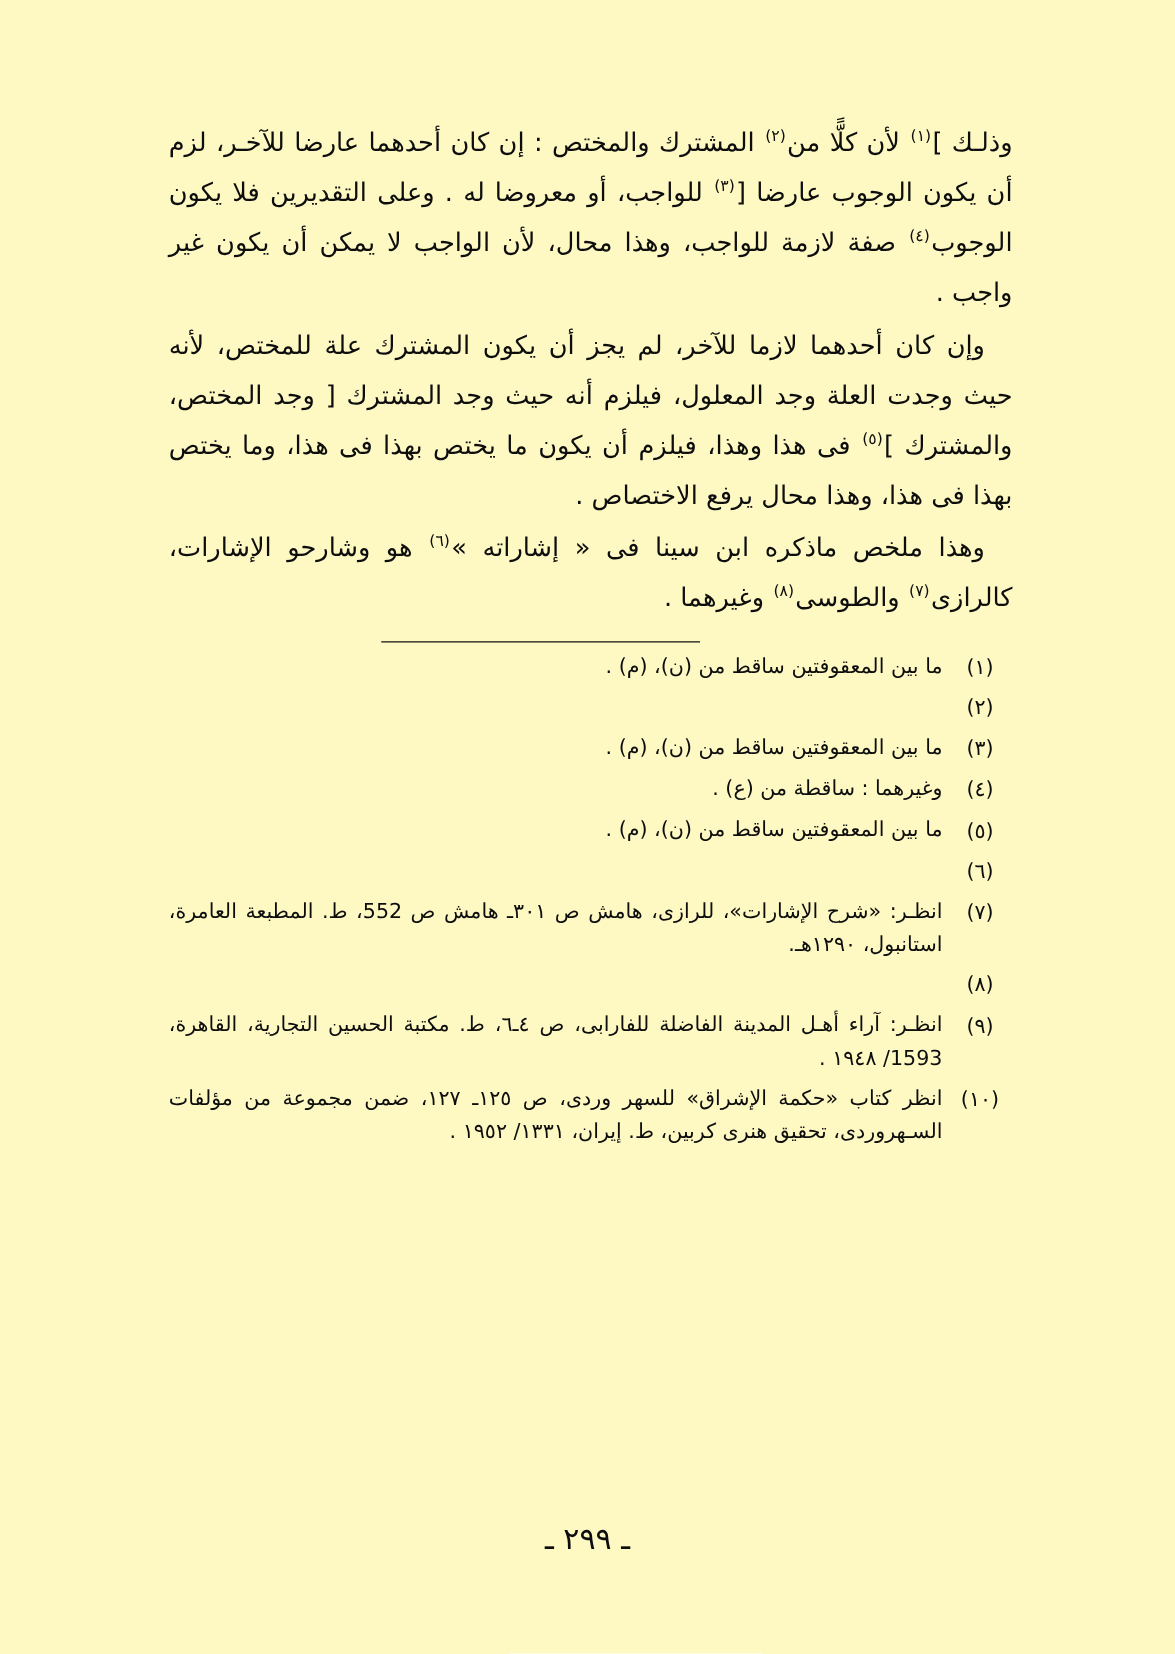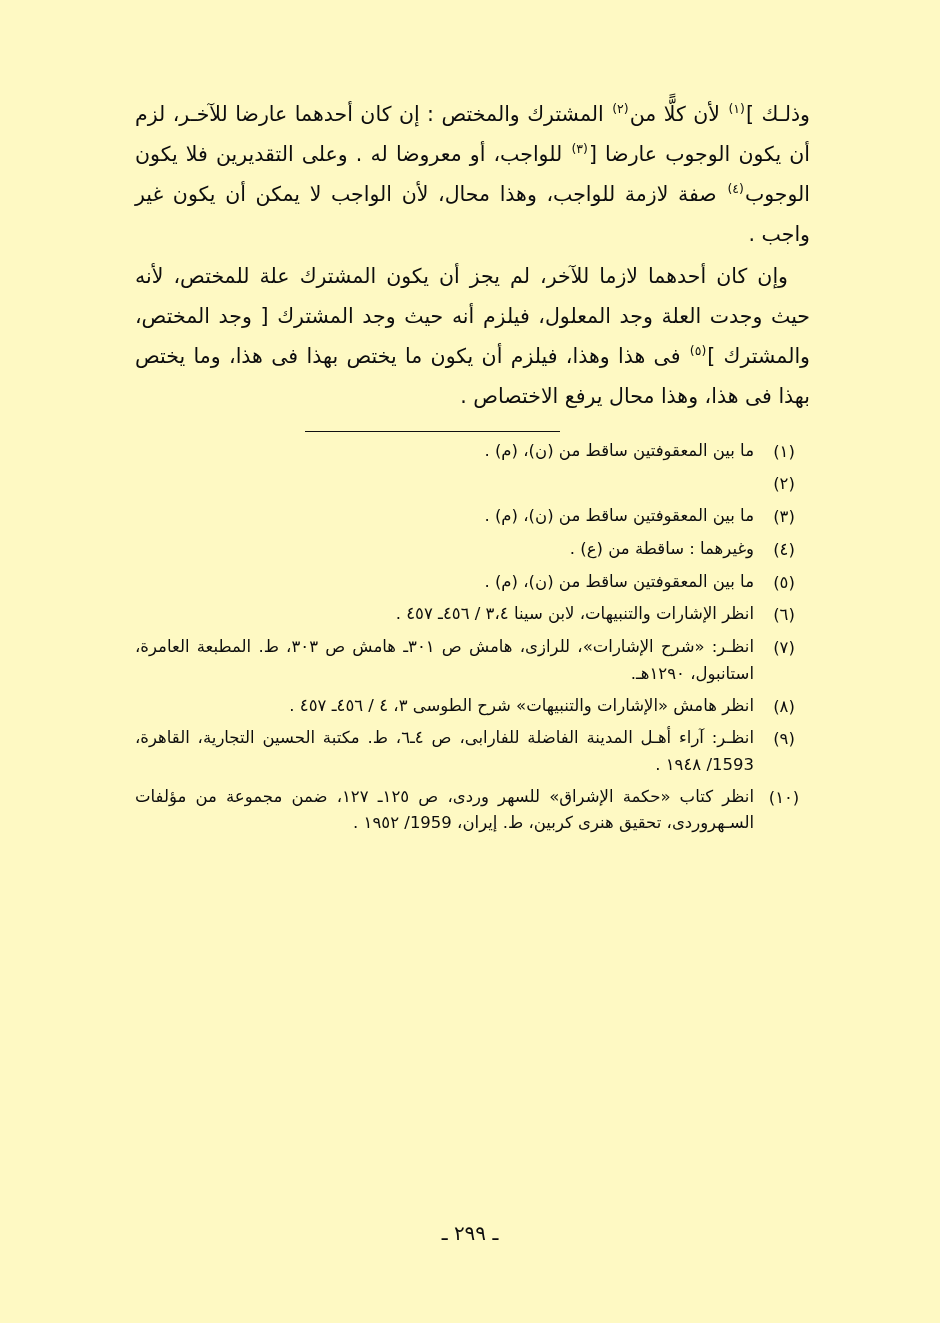--- a/index.html
+++ b/index.html
@@ -76,32 +76,33 @@
   .note.short .note-text {
     text-align: left;
     text-align-last: right;
   }
   .pagenum {
     position: absolute;
     left: 0;
     right: 0;
     bottom: 78px;
     text-align: center;
-    font-size: 20px;
+    font-size: 24px;
     letter-spacing: 1px;
   }
 </style>
 </head>
 <body>
 
 <div class="page">
 
   <div class="body-text">
     <p class="para p1">وذلـك ]<sup class="fn">(١)</sup> لأن كلًّا من<sup class="fn">(٢)</sup> المشترك والمختص : إن كان أحدهما عارضا للآخـر، لزم أن يكون الوجوب عارضا [<sup class="fn">(٣)</sup> للواجب، أو معروضا له . وعلى التقديرين فلا يكون الوجوب<sup class="fn">(٤)</sup> صفة لازمة للواجب، وهذا محال، لأن الواجب لا يمكن أن يكون غير واجب .</p>
     <p class="para">وإن كان أحدهما لازما للآخر، لم يجز أن يكون المشترك علة للمختص، لأنه حيث وجدت العلة وجد المعلول، فيلزم أنه حيث وجد المشترك [ وجد المختص، والمشترك ]<sup class="fn">(٥)</sup> فى هذا وهذا، فيلزم أن يكون ما يختص بهذا فى هذا، وما يختص بهذا فى هذا، وهذا محال يرفع الاختصاص .</p>
+    <p class="para">وهذا ملخص ماذكره ابن سينا فى « إشاراته »<sup class="fn">(٦)</sup> هو وشارحو الإشارات، كالرازى<sup class="fn">(٧)</sup> والطوسى<sup class="fn">(٨)</sup> وغيرهما .</p>
   </div>
 
   <div class="notes-rule"></div>
 
   <div class="notes">
       <div class="note short">
         <div class="note-num">(١)</div>
         <div class="note-text">ما بين المعقوفتين ساقط من (ن)، (م) .</div>
       </div>
       <div class="note short">
@@ -114,35 +115,33 @@
       <div class="note short">
         <div class="note-num">(٤)</div>
         <div class="note-text">وغيرهما : ساقطة من (ع) .</div>
       </div>
       <div class="note short">
         <div class="note-num">(٥)</div>
         <div class="note-text">ما بين المعقوفتين ساقط من (ن)، (م) .</div>
       </div>
       <div class="note short">
         <div class="note-num">(٦)</div>
-        <div class="note-text">انظر الإشارات والتنبيهات، لابن سينا ٣،٤ / ٤٥٦ـ ٤٥٧ .</div>
       </div>
       <div class="note">
         <div class="note-num">(٧)</div>
-        <div class="note-text">انظـر: «شرح الإشارات»، للرازى، هامش ص ٣٠١ـ هامش ص ٣٠٣، ط. المطبعة العامرة، استانبول، ١٢٩٠هـ.</div>
+        <div class="note-text">انظـر: «شرح الإشارات»، للرازى، هامش ص ٣٠١ـ هامش ص 552، ط. المطبعة العامرة، استانبول، ١٢٩٠هـ.</div>
       </div>
       <div class="note short">
         <div class="note-num">(٨)</div>
-        <div class="note-text">انظر هامش «الإشارات والتنبيهات» شرح الطوسى ٣، ٤ / ٤٥٦ـ ٤٥٧ .</div>
       </div>
       <div class="note">
         <div class="note-num">(٩)</div>
         <div class="note-text">انظـر: آراء أهـل المدينة الفاضلة للفارابى، ص ٤ـ٦، ط. مكتبة الحسين التجارية، القاهرة، 1593/ ١٩٤٨ .</div>
       </div>
       <div class="note">
         <div class="note-num">(١٠)</div>
-        <div class="note-text">انظر كتاب «حكمة الإشراق» للسهر وردى، ص ١٢٥ـ ١٢٧، ضمن مجموعة من مؤلفات السـهروردى، تحقيق هنرى كربين، ط. إيران، 1959/ ١٩٥٢ .</div>
+        <div class="note-text">انظر كتاب «حكمة الإشراق» للسهر وردى، ص ١٢٥ـ ١٢٧، ضمن مجموعة من مؤلفات السـهروردى، تحقيق هنرى كربين، ط. إيران، ١٣٣١/ ١٩٥٢ .</div>
       </div>
     </div>
 
   <div class="pagenum">ـ ٢٩٩ ـ</div>
 
 </div>
 
 </body></html>

